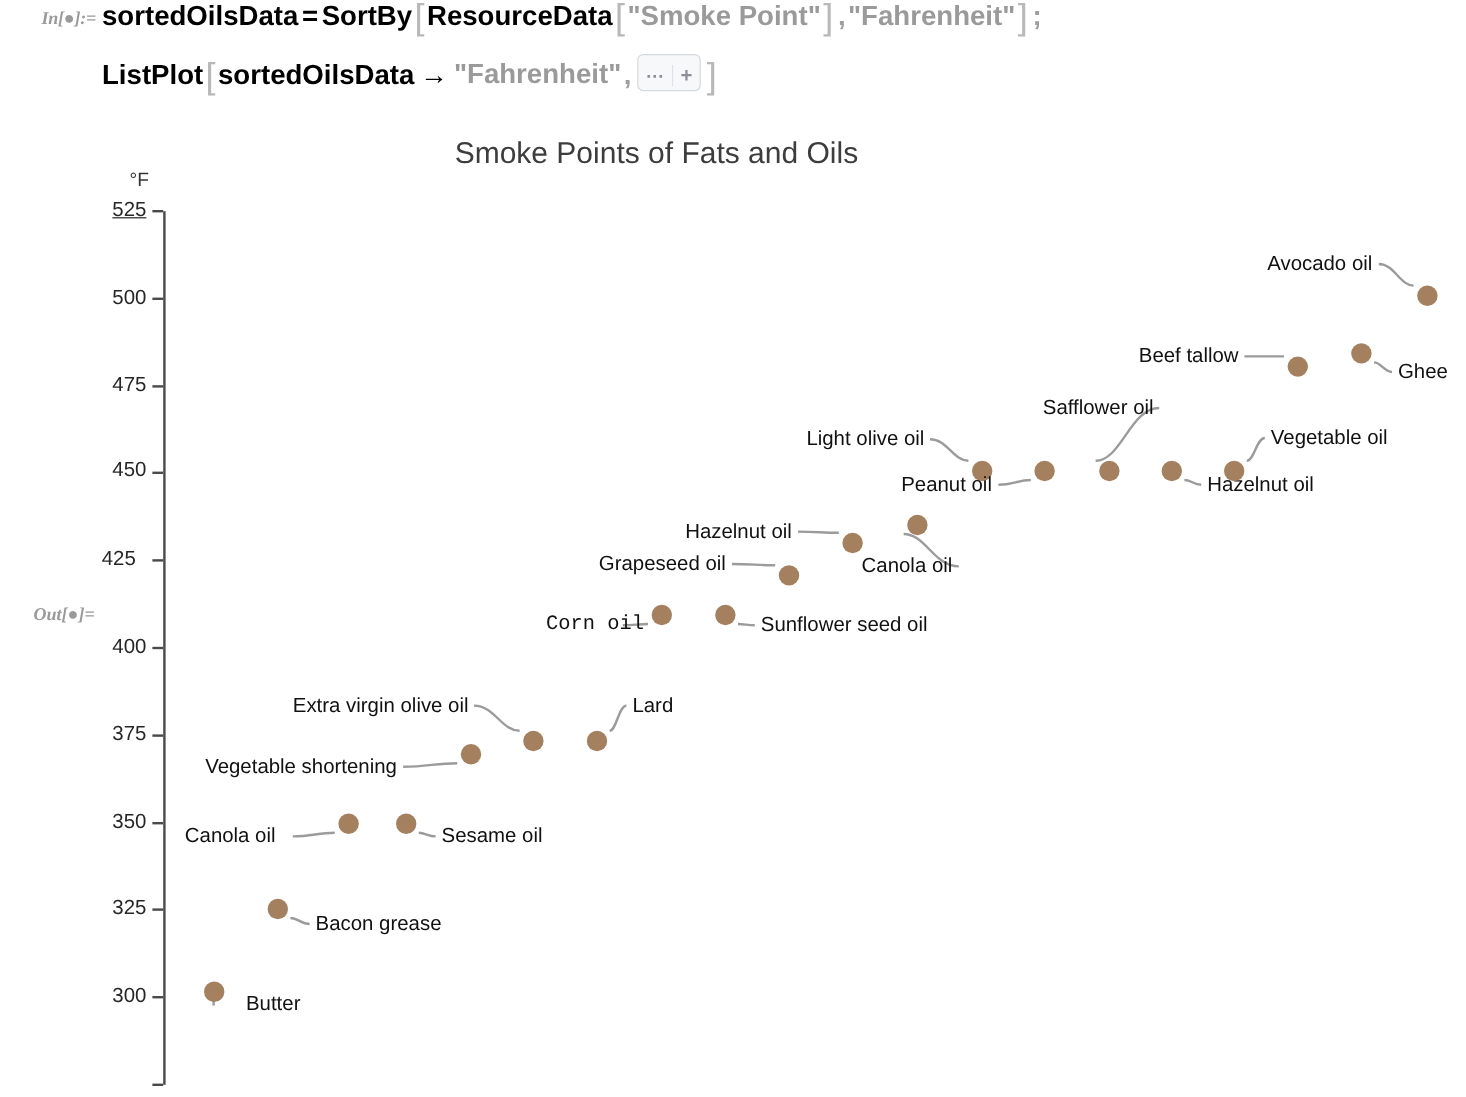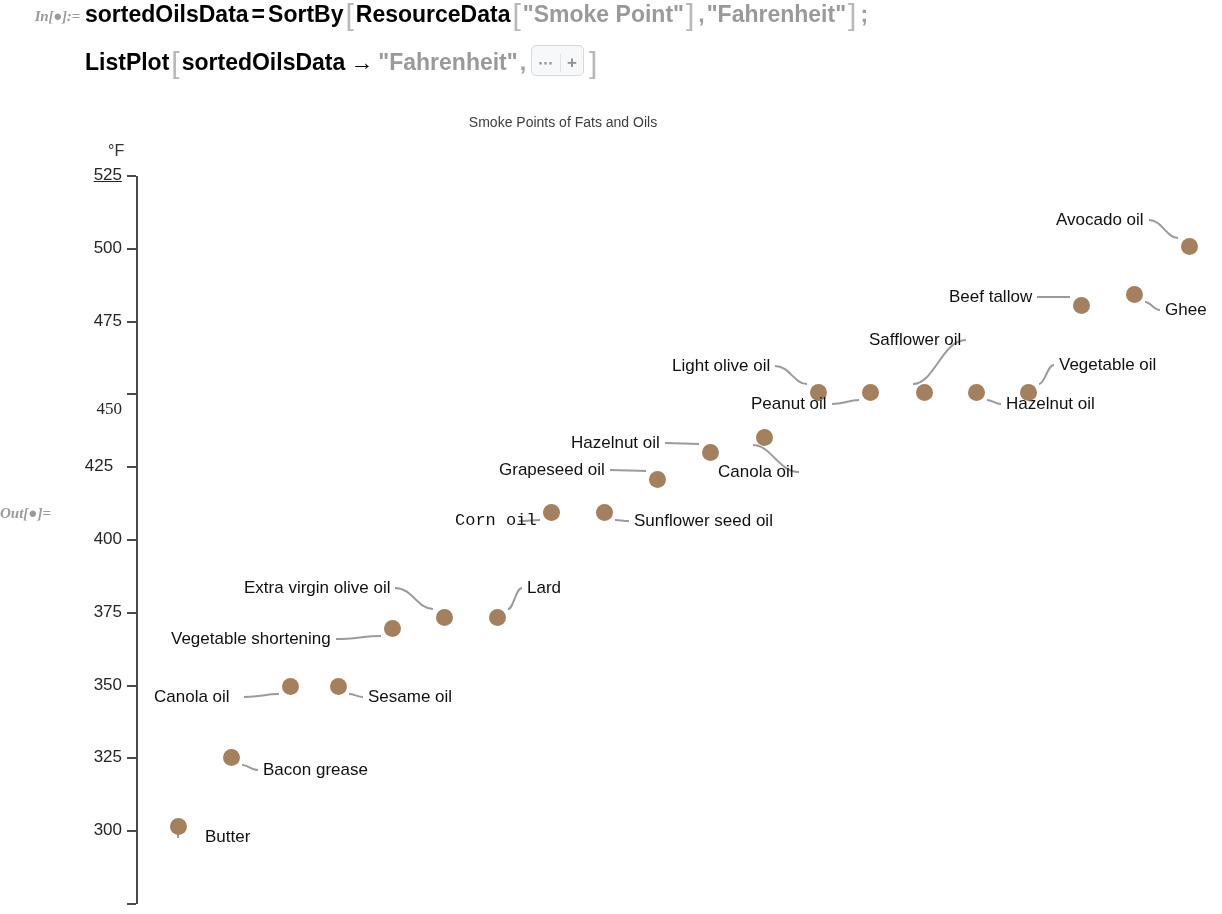--- a/index.html
+++ b/index.html
@@ -6,21 +6,21 @@
   body{width:1222px;height:914px;position:relative;
        font-family:"Liberation Sans",sans-serif;overflow:hidden;}
 
   
   #notebook{position:absolute;left:0;top:0;width:1222px;}
   .in-label{position:absolute;left:8px;top:8px;width:72px;text-align:right;
             font-family:"Liberation Serif",serif;font-style:italic;font-weight:bold;
             font-size:15px;color:#9a9a9a;letter-spacing:-0.2px;}
   .out-label{position:absolute;left:0px;top:505px;width:80px;text-align:left;
              font-family:"Liberation Serif",serif;font-style:italic;font-weight:bold;
-             font-size:15px;color:#9a9a9a;}
+             font-size:15px;color:#9a9a9a;padding-left:28px;}
   .code-line{position:absolute;font-family:"Liberation Sans",sans-serif;
              font-weight:bold;font-size:23px;color:#000;white-space:nowrap;
              letter-spacing:0px;}
   #code-line-1{left:85px;top:0px;}
   #code-line-2{left:85px;top:48px;}
   .tok{display:inline-block;}
   .br{color:#9e9e9e;font-weight:bold;padding:0 2px;}
   .str{color:#9a9a9a;}
   .op{color:#000;padding:0 3px;}
   .arrow{color:#000;padding:0 5px;}
@@ -28,22 +28,22 @@
   .ellipsis-btn{display:inline-block;vertical-align:middle;border:1px solid #d4d9de;
                 border-radius:5px;background:#f7f8f9;padding:1px 6px;margin:0 3px;
                 position:relative;top:-3px;}
   .ellipsis-btn .dots{color:#8b9097;font-size:15px;font-weight:bold;letter-spacing:1px;
                       display:inline-block;padding-right:6px;border-right:1px solid #dfe3e7;}
   .ellipsis-btn .plus{color:#8b9097;font-size:17px;font-weight:bold;
                       display:inline-block;padding-left:6px;}
 
   
   #plot{position:absolute;left:0;top:0;width:1222px;height:914px;}
-  #plot-title{position:absolute;left:16px;top:114px;width:1094px;text-align:center;
-              font-size:14px;color:#3d3d3d;font-family:"Liberation Sans",sans-serif;}
+  #plot-title{position:absolute;left:0;top:114px;width:1094px;text-align:center;
+              font-size:25px;color:#3d3d3d;font-family:"Liberation Sans",sans-serif;}
   #axis-unit{position:absolute;left:108px;top:142px;font-size:16px;color:#333;}
   #y-axis-line{position:absolute;left:136px;top:176px;width:2px;height:728px;background:#4a4a4a;}
   .tick{position:absolute;left:127px;width:9px;height:2px;background:#4a4a4a;}
   .tick-label{position:absolute;width:46px;text-align:right;left:76px;
               font-size:17px;color:#262626;font-family:"Liberation Sans",sans-serif;}
   .dot{position:absolute;width:17px;height:17px;border-radius:50%;
        background:#a5805e;}
   .pt-label{position:absolute;font-size:17px;color:#111;white-space:nowrap;
             font-family:"Liberation Sans",sans-serif;}
   .leader{position:absolute;overflow:visible;}
@@ -72,21 +72,21 @@
   <div id="axis-unit">°F</div>
   <div id="y-axis-line"></div>
   <div id="ticks">
       <div class="tick" style="top: 175px;"></div>
       <div class="tick-label" style="top: 165px; text-decoration: underline;">525</div>
       <div class="tick" style="top: 247.8px;"></div>
       <div class="tick-label" style="top: 237.8px;">500</div>
       <div class="tick" style="top: 320.6px;"></div>
       <div class="tick-label" style="top: 310.6px;">475</div>
       <div class="tick" style="top: 393.4px;"></div>
-      <div class="tick-label" style="top: 399px; font-family: Liberation Serif, serif;">450</div>
+      <div class="tick-label" style="top: 382px;">450</div>
       <div class="tick" style="top: 466.2px;"></div>
       <div class="tick-label" style="top: 456.2px; text-align: center;">425</div>
       <div class="tick" style="top: 539px;"></div>
       <div class="tick-label" style="top: 529px;">400</div>
       <div class="tick" style="top: 611.8px;"></div>
       <div class="tick-label" style="top: 601.8px;">375</div>
       <div class="tick" style="top: 684.6px;"></div>
       <div class="tick-label" style="top: 674.6px;">350</div>
       <div class="tick" style="top: 757.4px;"></div>
       <div class="tick-label" style="top: 747.4px;">325</div>

